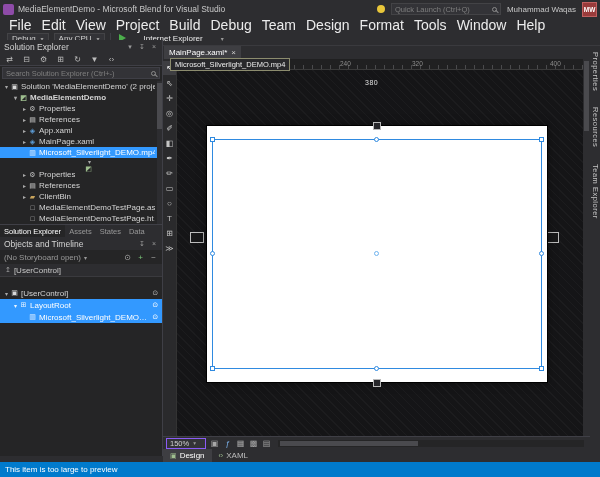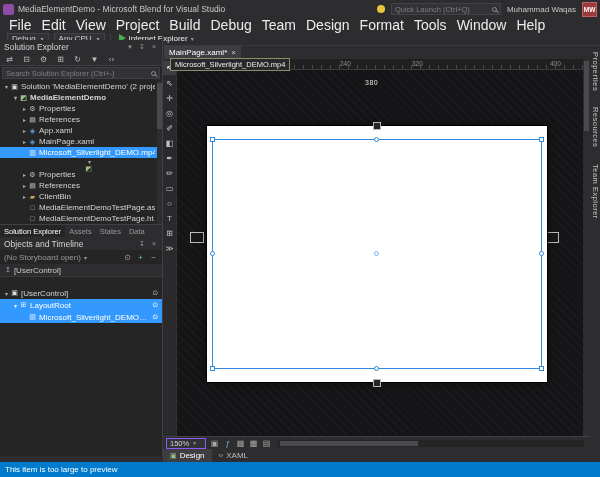--- a/index.html
+++ b/index.html
@@ -22,21 +22,21 @@
 
   
   #menubar{position:absolute;left:0;top:18px;width:600px;height:13px;display:flex;align-items:center;padding-left:4px}
   .menu-item{padding:0 5px;font-size:14px;color:#ececec;cursor:default}
 
   
   #toolbar{position:absolute;left:0;top:31px;width:600px;height:15px;display:flex;align-items:center;gap:5px;padding-left:7px;border-bottom:1px solid #3a3a3e}
   .combo{height:11px;background:#333337;border:1px solid #434346;color:#d0d0d0;font-size:8px;display:flex;align-items:center;padding:0 4px;gap:5px}
   .combo .arr{color:#9a9a9a;font-size:6px}
   .tsep{width:1px;height:11px;background:#3f3f46}
-  #run-btn{display:flex;align-items:center;gap:3px;padding:0 3px}
+  #run-btn{display:flex;align-items:center;gap:18px;padding:0 3px}
   .play{width:0;height:0;border-left:7px solid #4cae4c;border-top:4px solid transparent;border-bottom:4px solid transparent;flex:none}
   #run-label{font-size:8px;color:#ececec;white-space:nowrap}
   #run-arr{color:#9a9a9a;font-size:6px}
 
   
   #sidebar{position:absolute;left:0;top:40px;width:163px;height:416px;background:#252526;border-right:1px solid #3f3f46;display:flex;flex-direction:column}
   .panel-header{height:13px;flex:none;display:flex;align-items:center;padding:0 4px;font-size:8.5px;color:#d4d4d4;background:#2d2d30}
   .hicons{margin-left:auto;display:flex;gap:4px}
   .hicon{font-size:7px;color:#9a9a9a;width:8px;text-align:center}
   #se-toolbar{height:13px;flex:none;display:flex;align-items:center;gap:1px;padding:0 3px;background:#2d2d30;border-bottom:1px solid #3f3f46}

